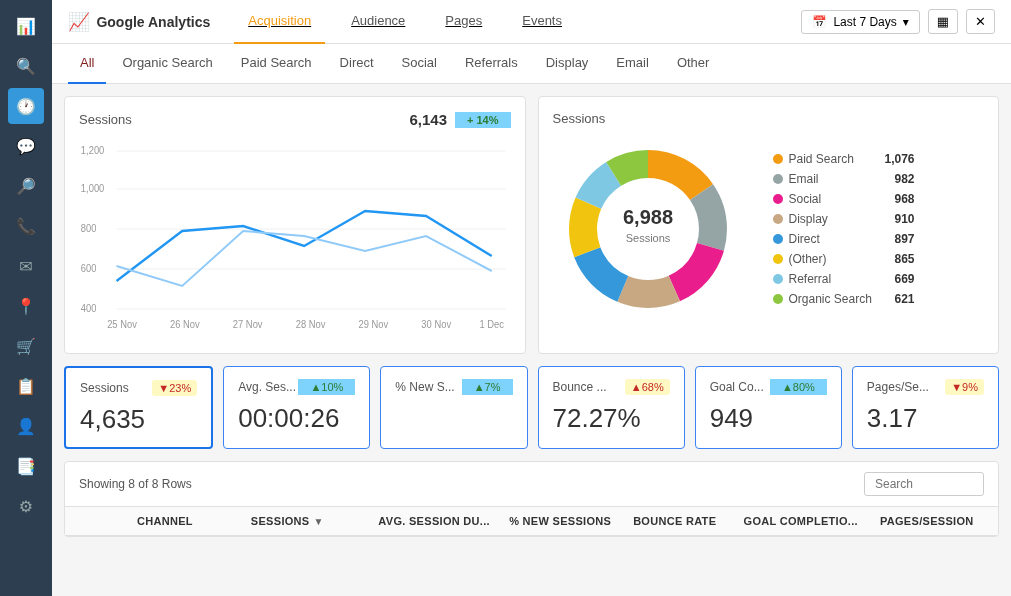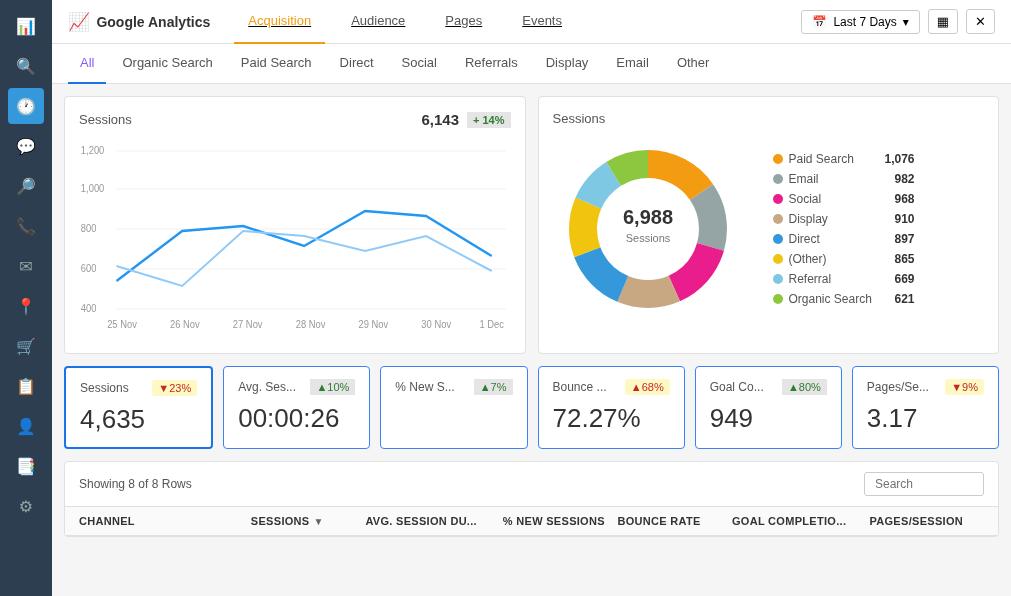--- a/index.html
+++ b/index.html
@@ -21,36 +21,36 @@
     .nav-tabs { display: flex; gap: 12px; text-decoration: underline; }
     .nav-tab { padding: 0 14px; height: 44px; display: flex; align-items: center; font-size: 13px; color: #555; cursor: pointer; border-bottom: 2px solid transparent; white-space: nowrap; }
     .nav-tab.active { color: #f39c12; border-bottom-color: #f39c12; font-weight: 500; }
     .nav-right { margin-left: auto; display: flex; align-items: center; gap: 8px; }
     .date-picker { display: flex; align-items: center; gap: 6px; border: 1px solid #ccc; border-radius: 3px; padding: 4px 10px; font-size: 12px; cursor: pointer; background: white; }
     .chart-icon-btn { border: 1px solid #ccc; border-radius: 3px; padding: 4px 8px; cursor: pointer; background: white; }
 
     
     .sub-nav { display: flex; align-items: center; padding: 0 16px; border-bottom: 1px solid #e0e0e0; height: 40px; background: white; flex-shrink: 0; gap: 4px; }
     .sub-tab { padding: 0 12px; height: 40px; display: flex; align-items: center; font-size: 13px; color: #555; cursor: pointer; border-bottom: 2px solid transparent; }
-    .sub-tab.active { color: #8b5cf6; border-bottom-color: #1a73e8; font-weight: 500; }
+    .sub-tab.active { color: #7f1d1d; border-bottom-color: #1a73e8; font-weight: 500; }
 
     
     .content { flex: 1; overflow-y: auto; padding: 12px; background: #f5f5f5; }
 
     
     .charts-row { display: flex; gap: 12px; margin-bottom: 12px; }
 
     
     .card { background: white; border-radius: 4px; border: 1px solid #e0e0e0; padding: 14px; }
     .line-chart-card { flex: 1; }
     .donut-chart-card { flex: 1; }
     .card-header { display: flex; align-items: center; justify-content: space-between; margin-bottom: 8px; }
     .card-title { font-size: 13px; color: #555; }
     .card-value { display: flex; align-items: center; gap: 8px; font-size: 15px; font-weight: 600; color: #333; }
-    .badge-up { background: #e5e5e5; color: #2e7d32; font-size: 11px; padding: 2px 6px; border-radius: 0; display: flex; align-items: center; gap: 2px; }
+    .badge-up { background: #7dd3fc; color: #2e7d32; font-size: 11px; padding: 2px 12px; border-radius: 0; display: flex; align-items: center; gap: 2px; }
     .badge-down { background: #fef9c3; color: #c62828; font-size: 11px; padding: 2px 6px; border-radius: 3px; display: flex; align-items: center; gap: 2px; }
 
     
     .chart-area { width: 100%; height: 200px; }
 
     
     .donut-content { display: flex; align-items: center; gap: 20px; }
     .donut-svg { flex-shrink: 0; }
     .legend { display: flex; flex-direction: column; gap: 6px; }
     .legend-item { display: flex; align-items: center; gap: 6px; font-size: 12px; }
@@ -65,21 +65,21 @@
     .metric-header { display: flex; align-items: center; justify-content: space-between; margin-bottom: 8px; }
     .metric-name { font-size: 12px; color: #555; }
     .metric-value { font-size: 26px; font-weight: 300; color: #333; }
 
     
     .table-section { background: white; border-radius: 4px; border: 1px solid #e0e0e0; }
     .table-header { display: flex; align-items: center; justify-content: space-between; padding: 10px 14px; border-bottom: 1px solid #e0e0e0; }
     .table-info { font-size: 12px; color: #555; }
     .search-box { border: 1px solid #ccc; border-radius: 3px; padding: 4px 10px; font-size: 12px; width: 120px; }
     .table-cols { display: flex; padding: 8px 14px; border-bottom: 1px solid #e0e0e0; background: #fafafa; }
-    .col-header { font-size: 11px; font-weight: 600; color: #333; text-transform: uppercase; letter-spacing: 0.3px; }
+    .col-header { font-size: 11px; font-weight: 600; color: #333; text-transform: uppercase; letter-spacing: 0.3px; text-align: center; }
     .col-channel { flex: 1.5; }
     .col-sessions { flex: 1; display: flex; align-items: center; gap: 4px; }
     .col-avg { flex: 1.2; }
     .col-new { flex: 1; }
     .col-bounce { flex: 1; }
     .col-goal { flex: 1.2; }
     .col-pages { flex: 1; }
     .sort-icon { color: #666; font-size: 10px; }
   </style>
 </head>

